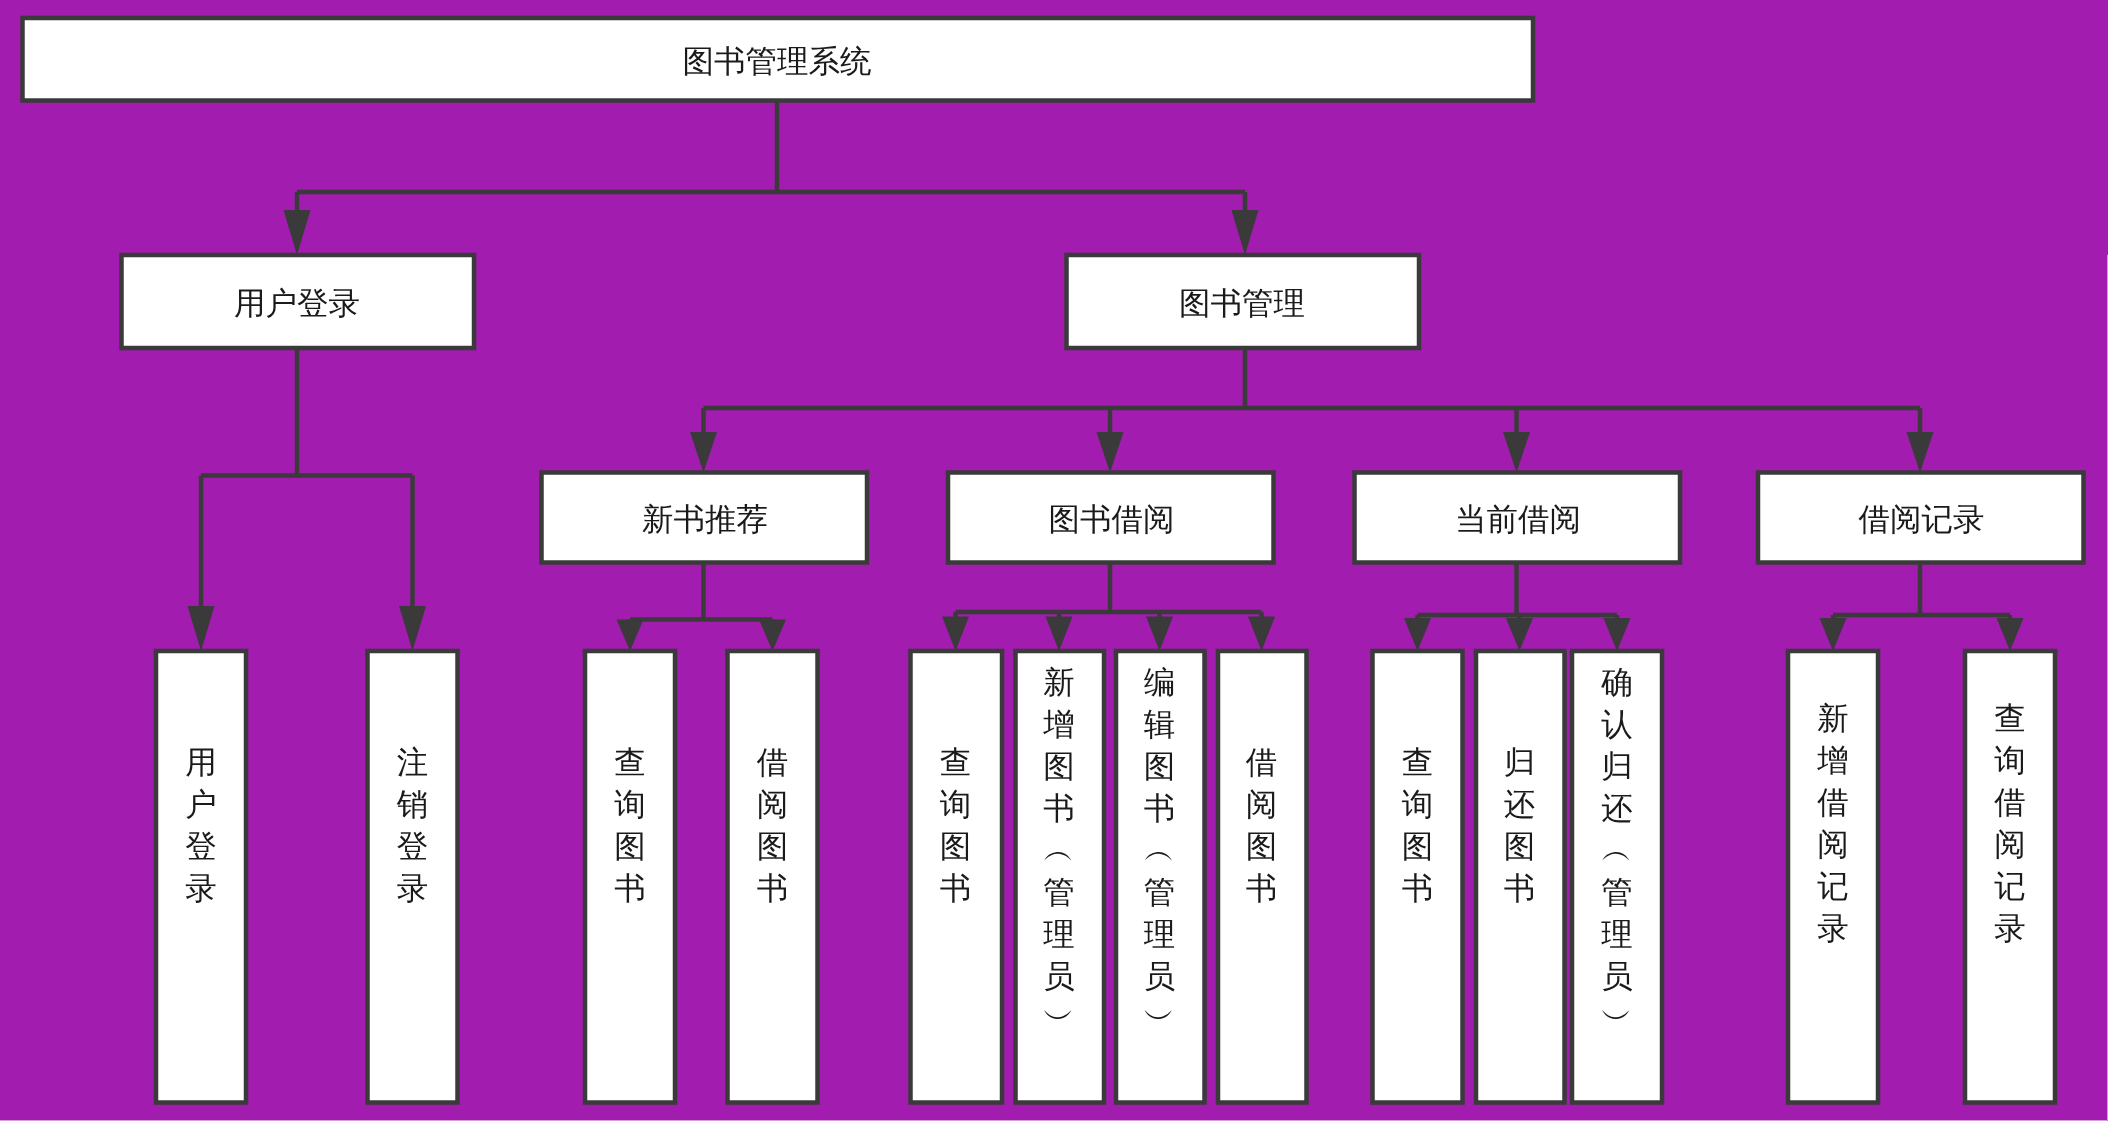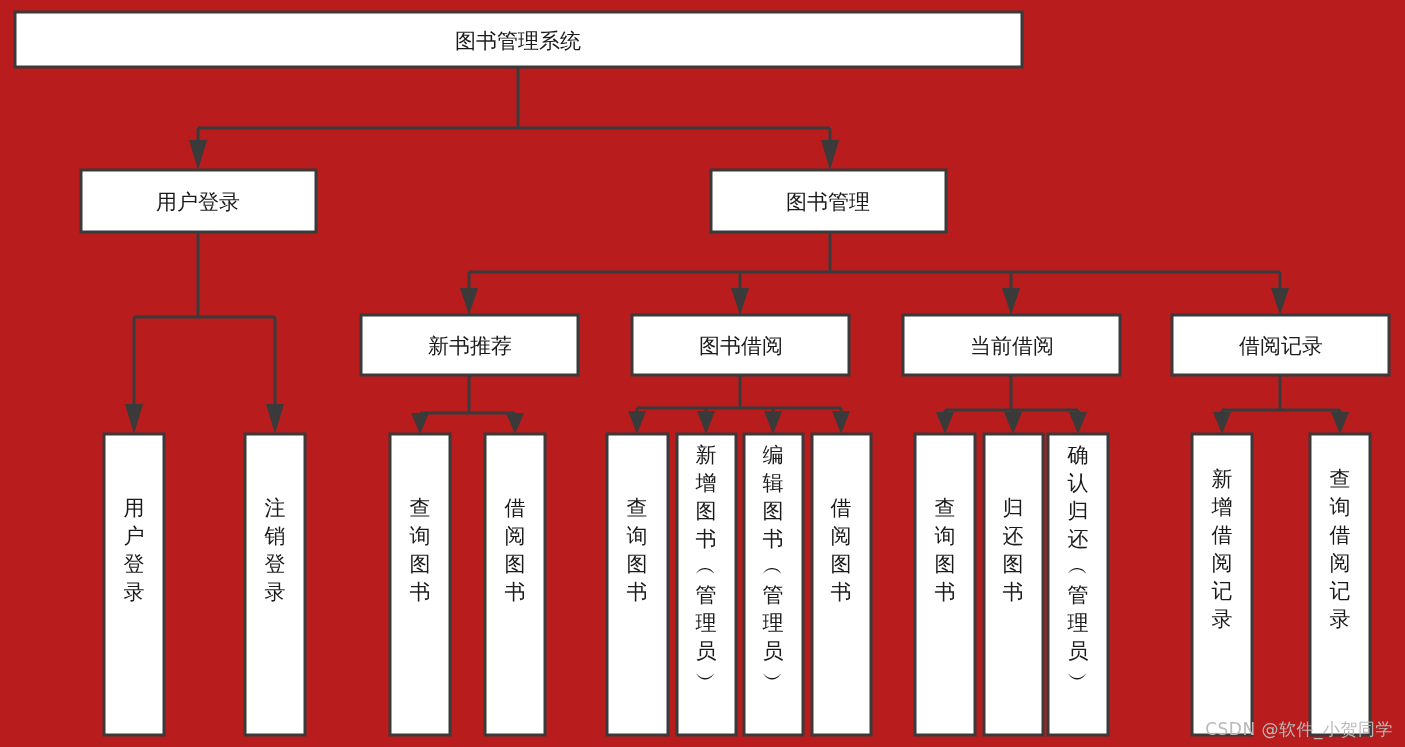--- a/index.html
+++ b/index.html
@@ -7,21 +7,21 @@
     padding: 0;
     background: #ffffff;
   }
   body {
     font-family: "DejaVu Sans", "Liberation Sans", sans-serif;
   }
   #diagram-root {
     position: relative;
     width: 1405px;
     height: 747px;
-    background: #b91c1c;
+    background: #a21caf;
     overflow: hidden;
   }
   svg#tree-svg {
     position: absolute;
     left: 0;
     top: 0;
     width: 1405px;
     height: 747px;
   }
   .node-box {
@@ -210,15 +210,14 @@
       <rect class="node-box" x="1192" y="434" width="60" height="301"></rect>
       <text class="node-label-v" x="1222" y="486"><tspan x="1222" dy="0">新</tspan><tspan x="1222" dy="28">增</tspan><tspan x="1222" dy="28">借</tspan><tspan x="1222" dy="28">阅</tspan><tspan x="1222" dy="28">记</tspan><tspan x="1222" dy="28">录</tspan></text>
     </g>
     <g>
       <rect class="node-box" x="1310" y="434" width="60" height="301"></rect>
       <text class="node-label-v" x="1340" y="486"><tspan x="1340" dy="0">查</tspan><tspan x="1340" dy="28">询</tspan><tspan x="1340" dy="28">借</tspan><tspan x="1340" dy="28">阅</tspan><tspan x="1340" dy="28">记</tspan><tspan x="1340" dy="28">录</tspan></text>
     </g>
 
   </svg>
 
-  <div class="watermark">CSDN @软件_小贺同学</div>
 
 </div>
 
 </body></html>

